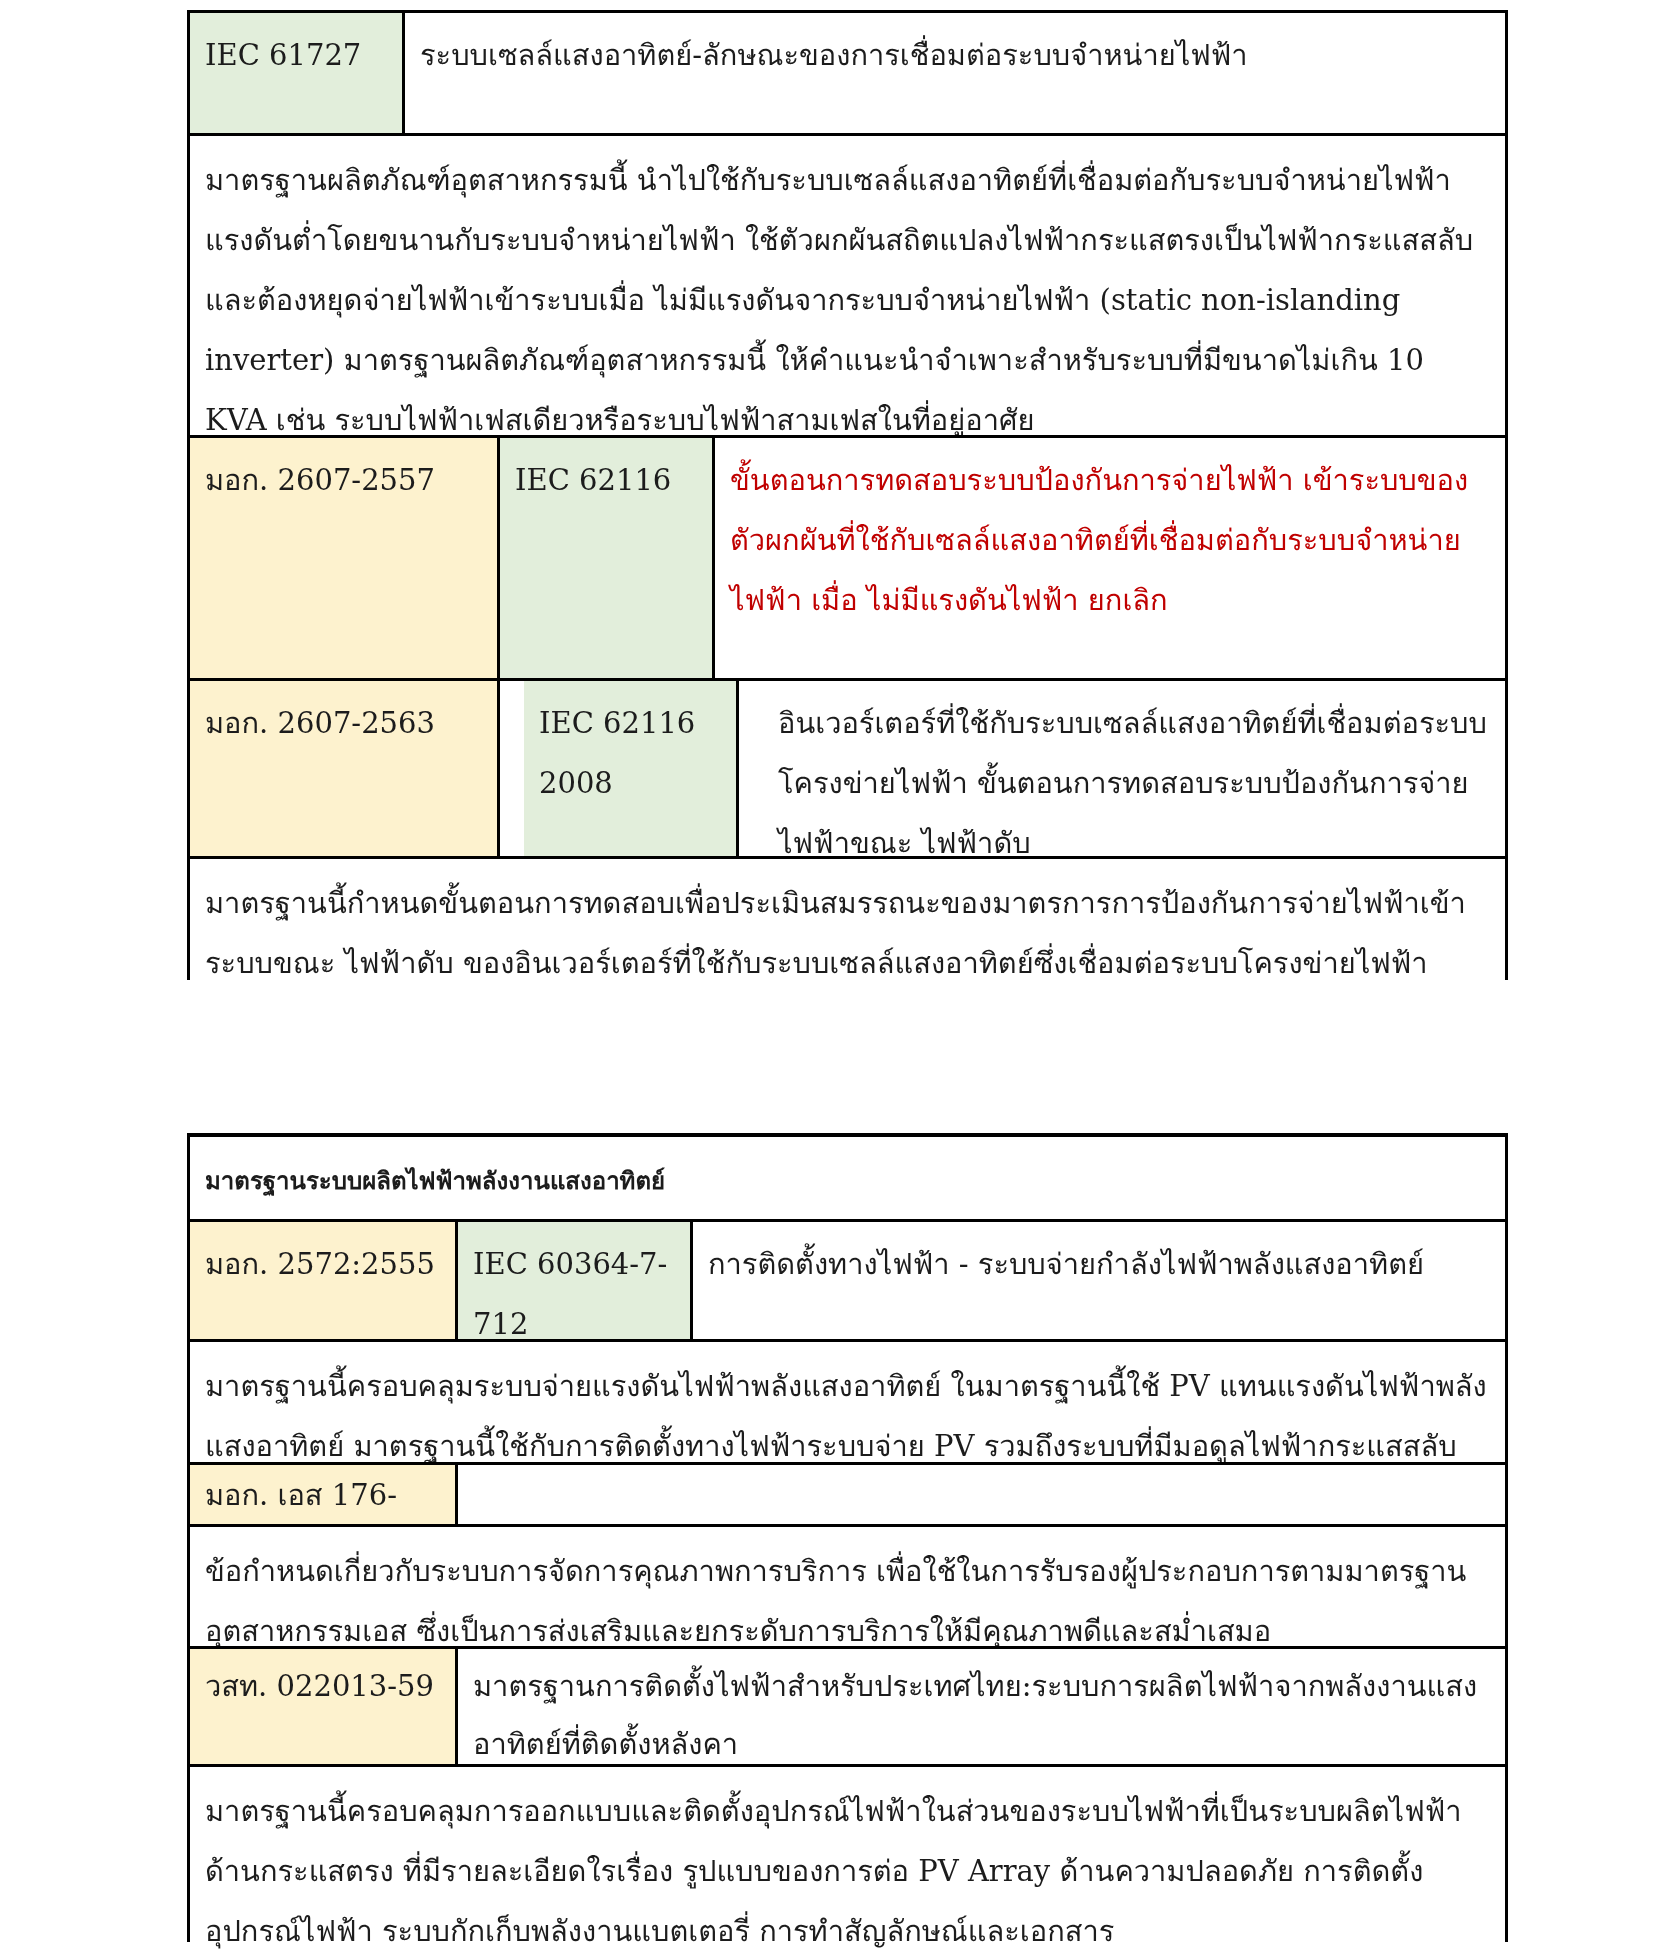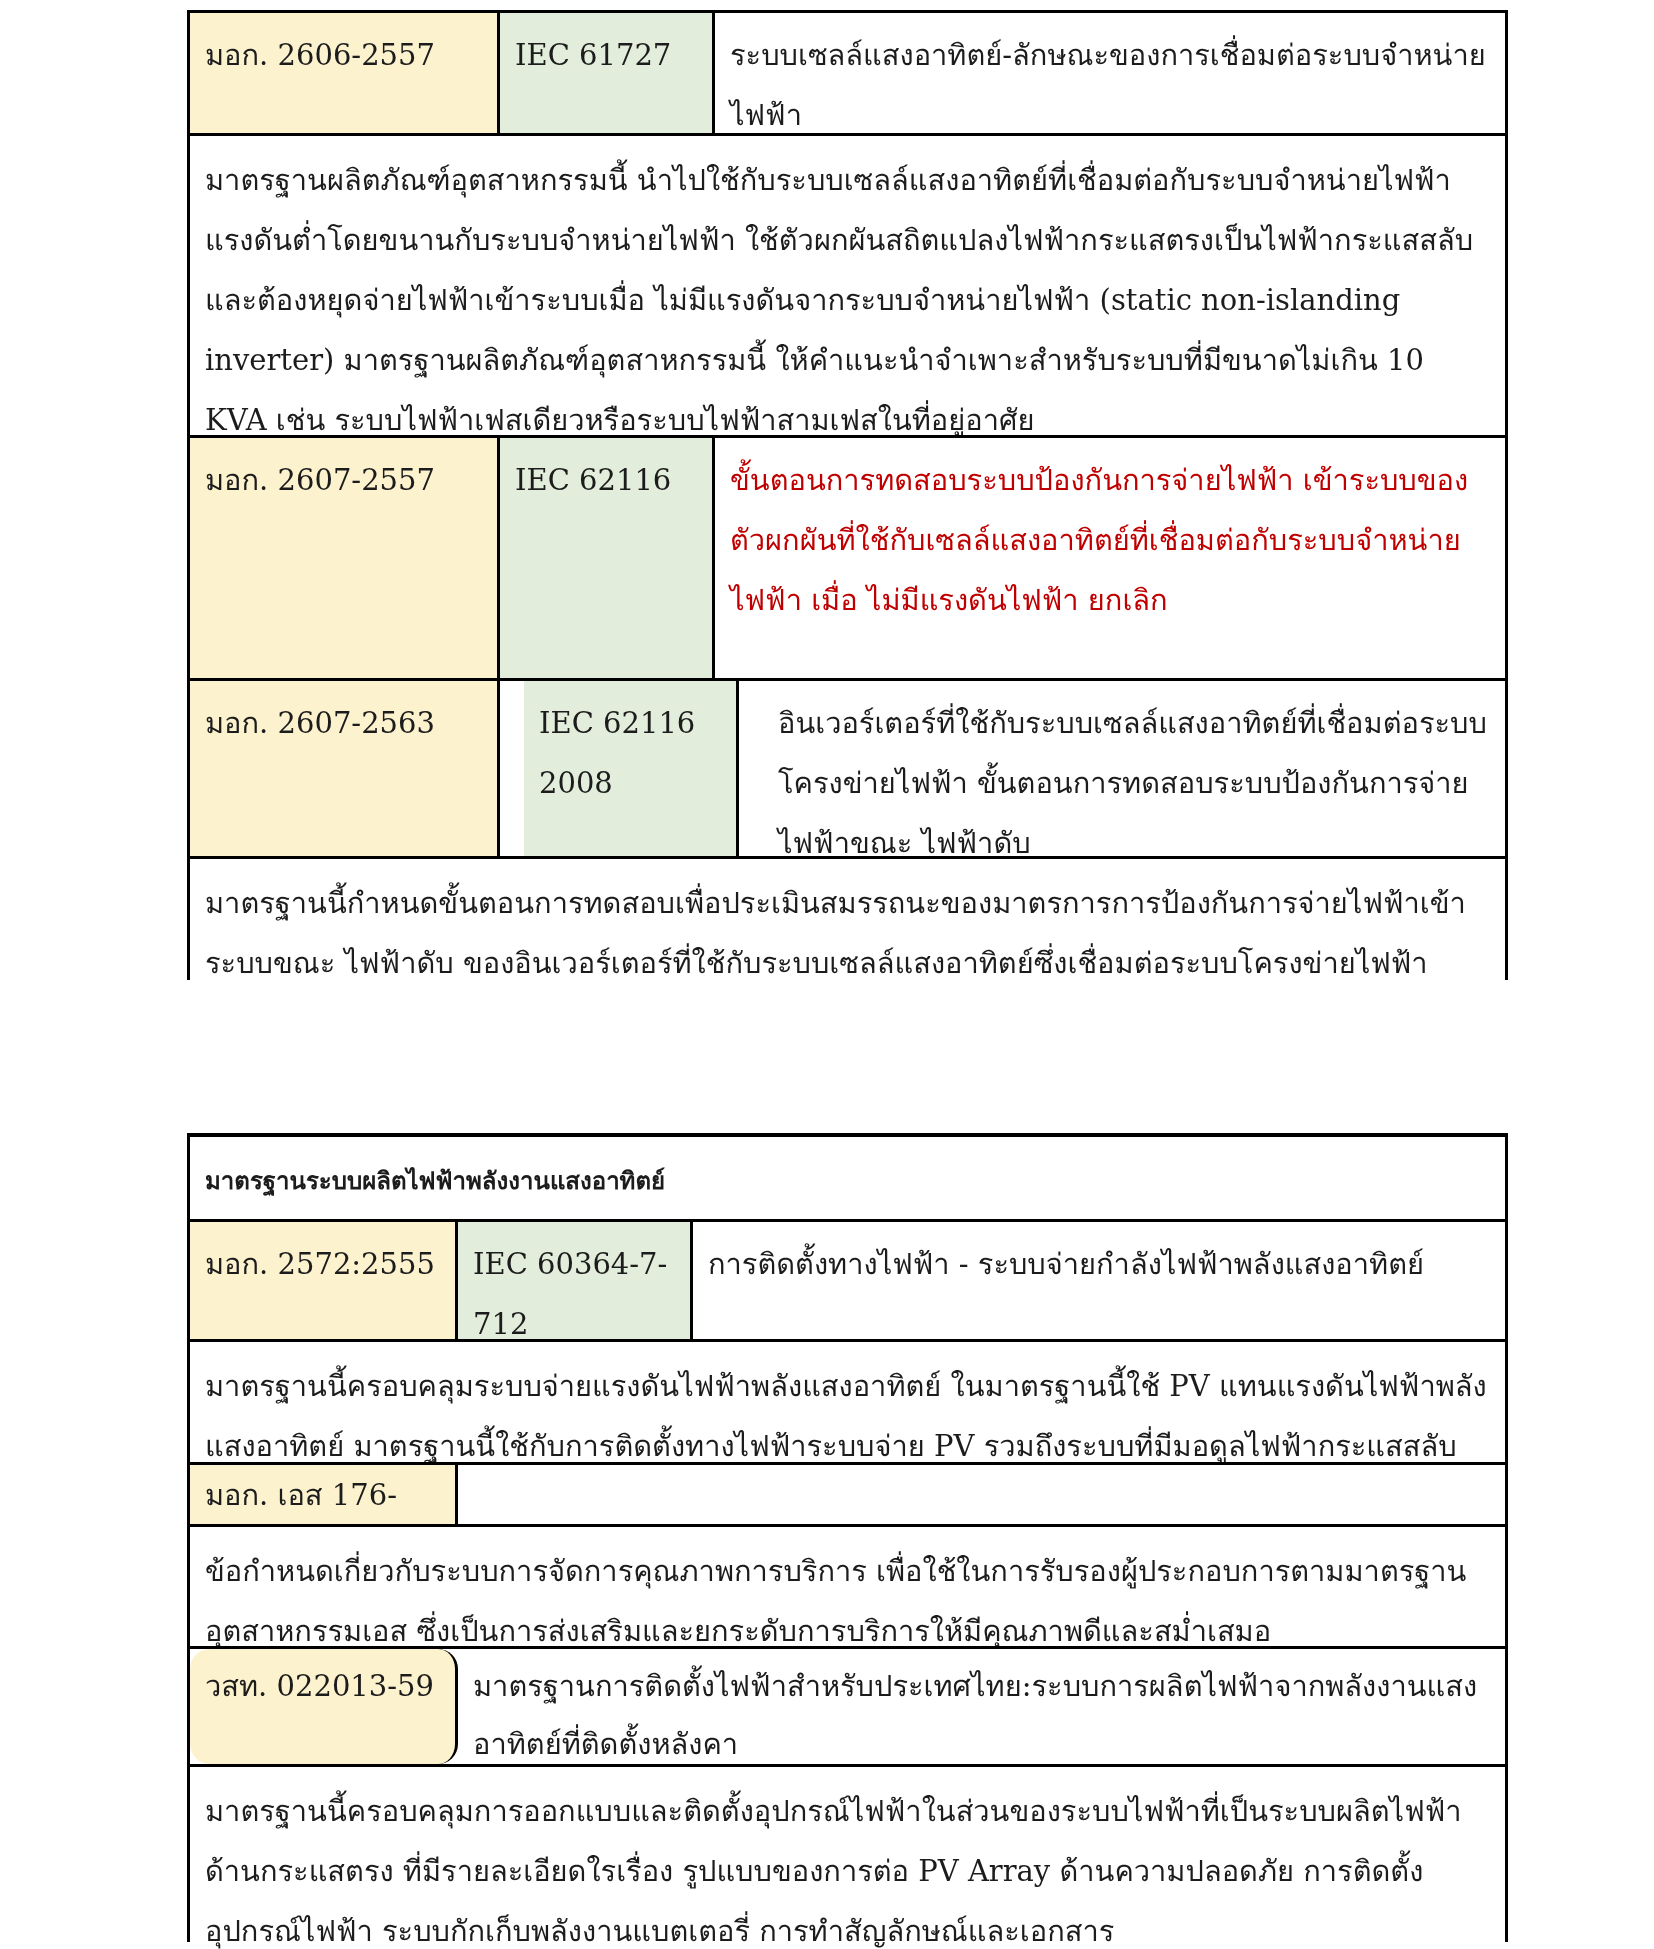--- a/index.html
+++ b/index.html
@@ -58,29 +58,28 @@
   #t1-row-b{height:243px;}
   #t1-row-c{height:178px;gap:24px;}
   #t1-desc-c{flex:1 1 auto;}
   #t2-header{height:82px;}
   #t2-row-d{height:120px;}
   #t2-desc-d{height:123px;}
   #t2-row-e{height:62px;}
   #t2-row-e .cell{padding-top:6px;line-height:48px;}
   #t2-desc-e{height:122px;}
   #t2-row-f{height:118px;}
-  #t2-row-f .cell{padding-top:8px;line-height:58px;border-radius:20px;}
+  #t2-row-f .cell{padding-top:8px;line-height:58px;}
   #t2-desc-f{flex:1 1 auto;}
 </style>
 </head>
 <body>
 
 <div class="tbl" id="table1">
   <div class="row" id="t1-row-a">
-    <div class="cell c1">มอก. 2606-2557</div>
     <div class="cell c2">IEC 61727</div>
     <div class="cell c3">ระบบเซลล์แสงอาทิตย์-ลักษณะของการเชื่อมต่อระบบจำหน่ายไฟฟ้า</div>
   </div>
   <div class="row" id="t1-desc-a">
     <div class="cell desc">มาตรฐานผลิตภัณฑ์อุตสาหกรรมนี้ นำไปใช้กับระบบเซลล์แสงอาทิตย์ที่เชื่อมต่อกับระบบจำหน่ายไฟฟ้าแรงดันต่ำโดยขนานกับระบบจำหน่ายไฟฟ้า ใช้ตัวผกผันสถิตแปลงไฟฟ้ากระแสตรงเป็นไฟฟ้ากระแสสลับและต้องหยุดจ่ายไฟฟ้าเข้าระบบเมื่อ ไม่มีแรงดันจากระบบจำหน่ายไฟฟ้า (static non-islanding inverter) มาตรฐานผลิตภัณฑ์อุตสาหกรรมนี้ ให้คำแนะนำจำเพาะสำหรับระบบที่มีขนาดไม่เกิน 10 KVA เช่น ระบบไฟฟ้าเฟสเดียวหรือระบบไฟฟ้าสามเฟสในที่อยู่อาศัย</div>
   </div>
   <div class="row" id="t1-row-b">
     <div class="cell c1">มอก. 2607-2557</div>
     <div class="cell c2">IEC 62116</div>
     <div class="cell c3 red">ขั้นตอนการทดสอบระบบป้องกันการจ่ายไฟฟ้า เข้าระบบของตัวผกผันที่ใช้กับเซลล์แสงอาทิตย์ที่เชื่อมต่อกับระบบจำหน่ายไฟฟ้า เมื่อ ไม่มีแรงดันไฟฟ้า ยกเลิก</div>

